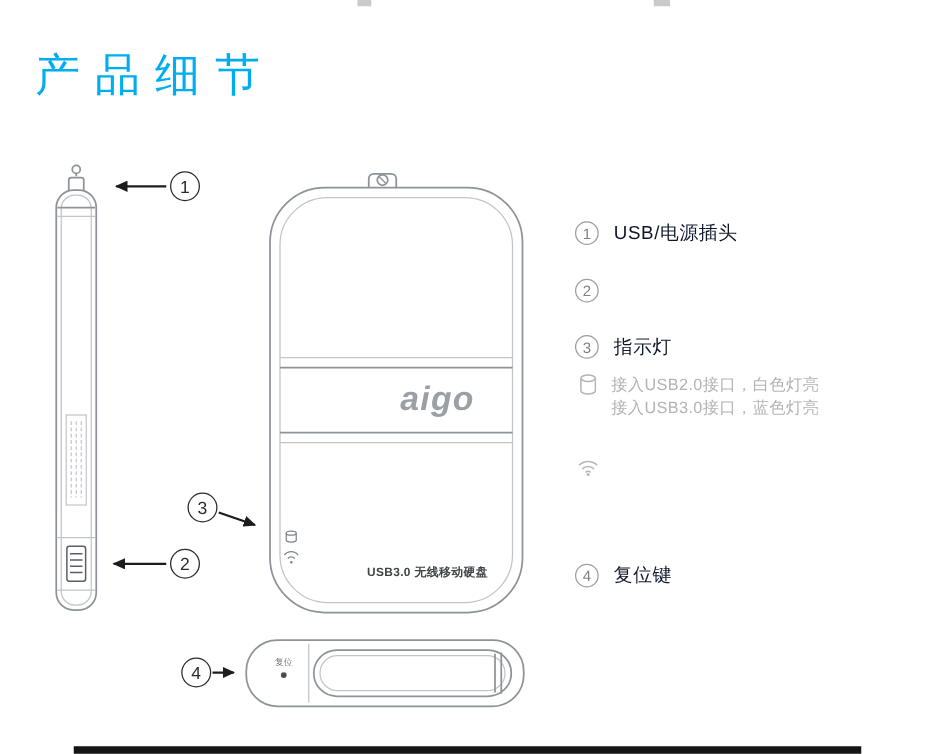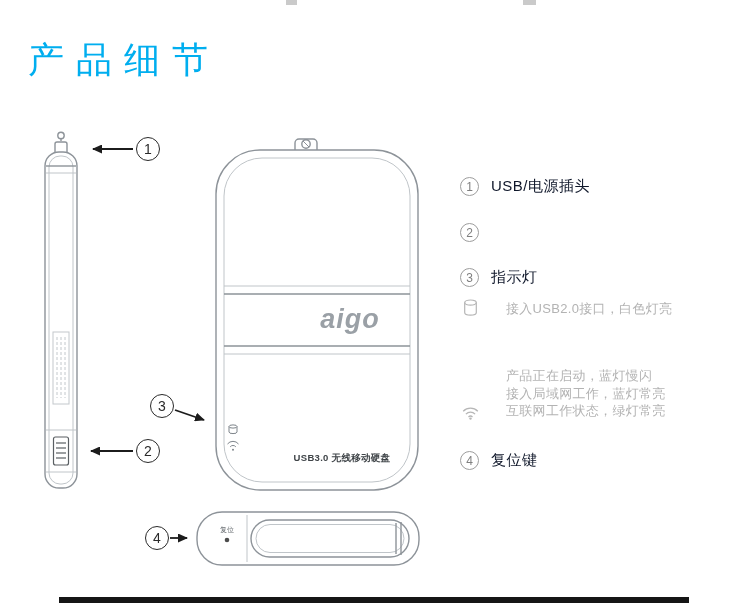--- a/index.html
+++ b/index.html
@@ -28,21 +28,21 @@
 
   .legend-item { position:absolute; left:460px; display:flex; align-items:center; gap:12px; }
   #legend-item-1 { top:177px; }
   #legend-item-2 { top:223px; }
   #legend-item-3 { top:268px; }
   #legend-item-4 { top:451px; }
   .legend-num { flex:none; width:19px; height:19px; border:1px solid #9d9d9d; border-radius:50%;
                 color:#7f7f7f; font-size:12px; display:flex; align-items:center; justify-content:center; }
   .legend-label { font-size:15px; color:#0f172a; letter-spacing:0.5px; white-space:nowrap; }
 
-  .note { position:absolute; left:461px; display:flex; align-items:flex-end; gap:27px; }
+  .note { position:absolute; left:461px; display:flex; align-items:flex-start; gap:10px; }
   #note-1 { top:299px; }
   #note-2 { top:367px; }
   .note-icon { flex:none; width:18px; display:flex; justify-content:center; }
   .note-lines { font-size:13px; color:#b3b3b3; line-height:17.5px; letter-spacing:0.3px; white-space:nowrap; }
 
   .bottom-bar { position:absolute; left:59px; top:597px; width:630px; height:6px; background:#151515; }
 </style>
 </head>
 <body>
 
@@ -144,37 +144,33 @@
 
   <div class="note" id="note-1">
     <span class="note-icon">
       <svg width="15" height="18" viewBox="0 0 15 18">
         <ellipse cx="7.5" cy="3.6" rx="5.8" ry="2.6" fill="none" stroke="#b6b6b6" stroke-width="1.2"></ellipse>
         <path d="M1.7,3.6 V13.6 A5.8,2.6 0 0 0 13.3,13.6 V3.6" fill="none" stroke="#b6b6b6" stroke-width="1.2"></path>
       </svg>
     </span>
     <div class="note-lines">
       <div>接入USB2.0接口，白色灯亮</div>
+      <div>接入USB3.0接口，蓝色灯亮</div>
     </div>
   </div>
 
   <div class="note" id="note-2">
     <span class="note-icon">
       <svg width="17" height="14" viewBox="0 0 17 14">
         <path d="M1.2,5.2 A10.3,10.3 0 0 1 15.8,5.2" fill="none" stroke="#b6b6b6" stroke-width="1.3"></path>
         <path d="M3.9,8.1 A6.5,6.5 0 0 1 13.1,8.1" fill="none" stroke="#b6b6b6" stroke-width="1.3"></path>
         <path d="M6.5,10.9 A3,3 0 0 1 10.5,10.9" fill="none" stroke="#b6b6b6" stroke-width="1.3"></path>
         <circle cx="8.5" cy="12.6" r="1.2" fill="#b6b6b6"></circle>
       </svg>
     </span>
-    <div class="note-lines">
-      <div>产品正在启动，蓝灯慢闪</div>
-      <div>接入局域网工作，蓝灯常亮</div>
-      <div>互联网工作状态，绿灯常亮</div>
-    </div>
   </div>
 
   <div class="legend-item" id="legend-item-4">
     <span class="legend-num">4</span>
     <span class="legend-label">复位键</span>
   </div>
 
   <div class="bottom-bar"></div>
 </div>
 

